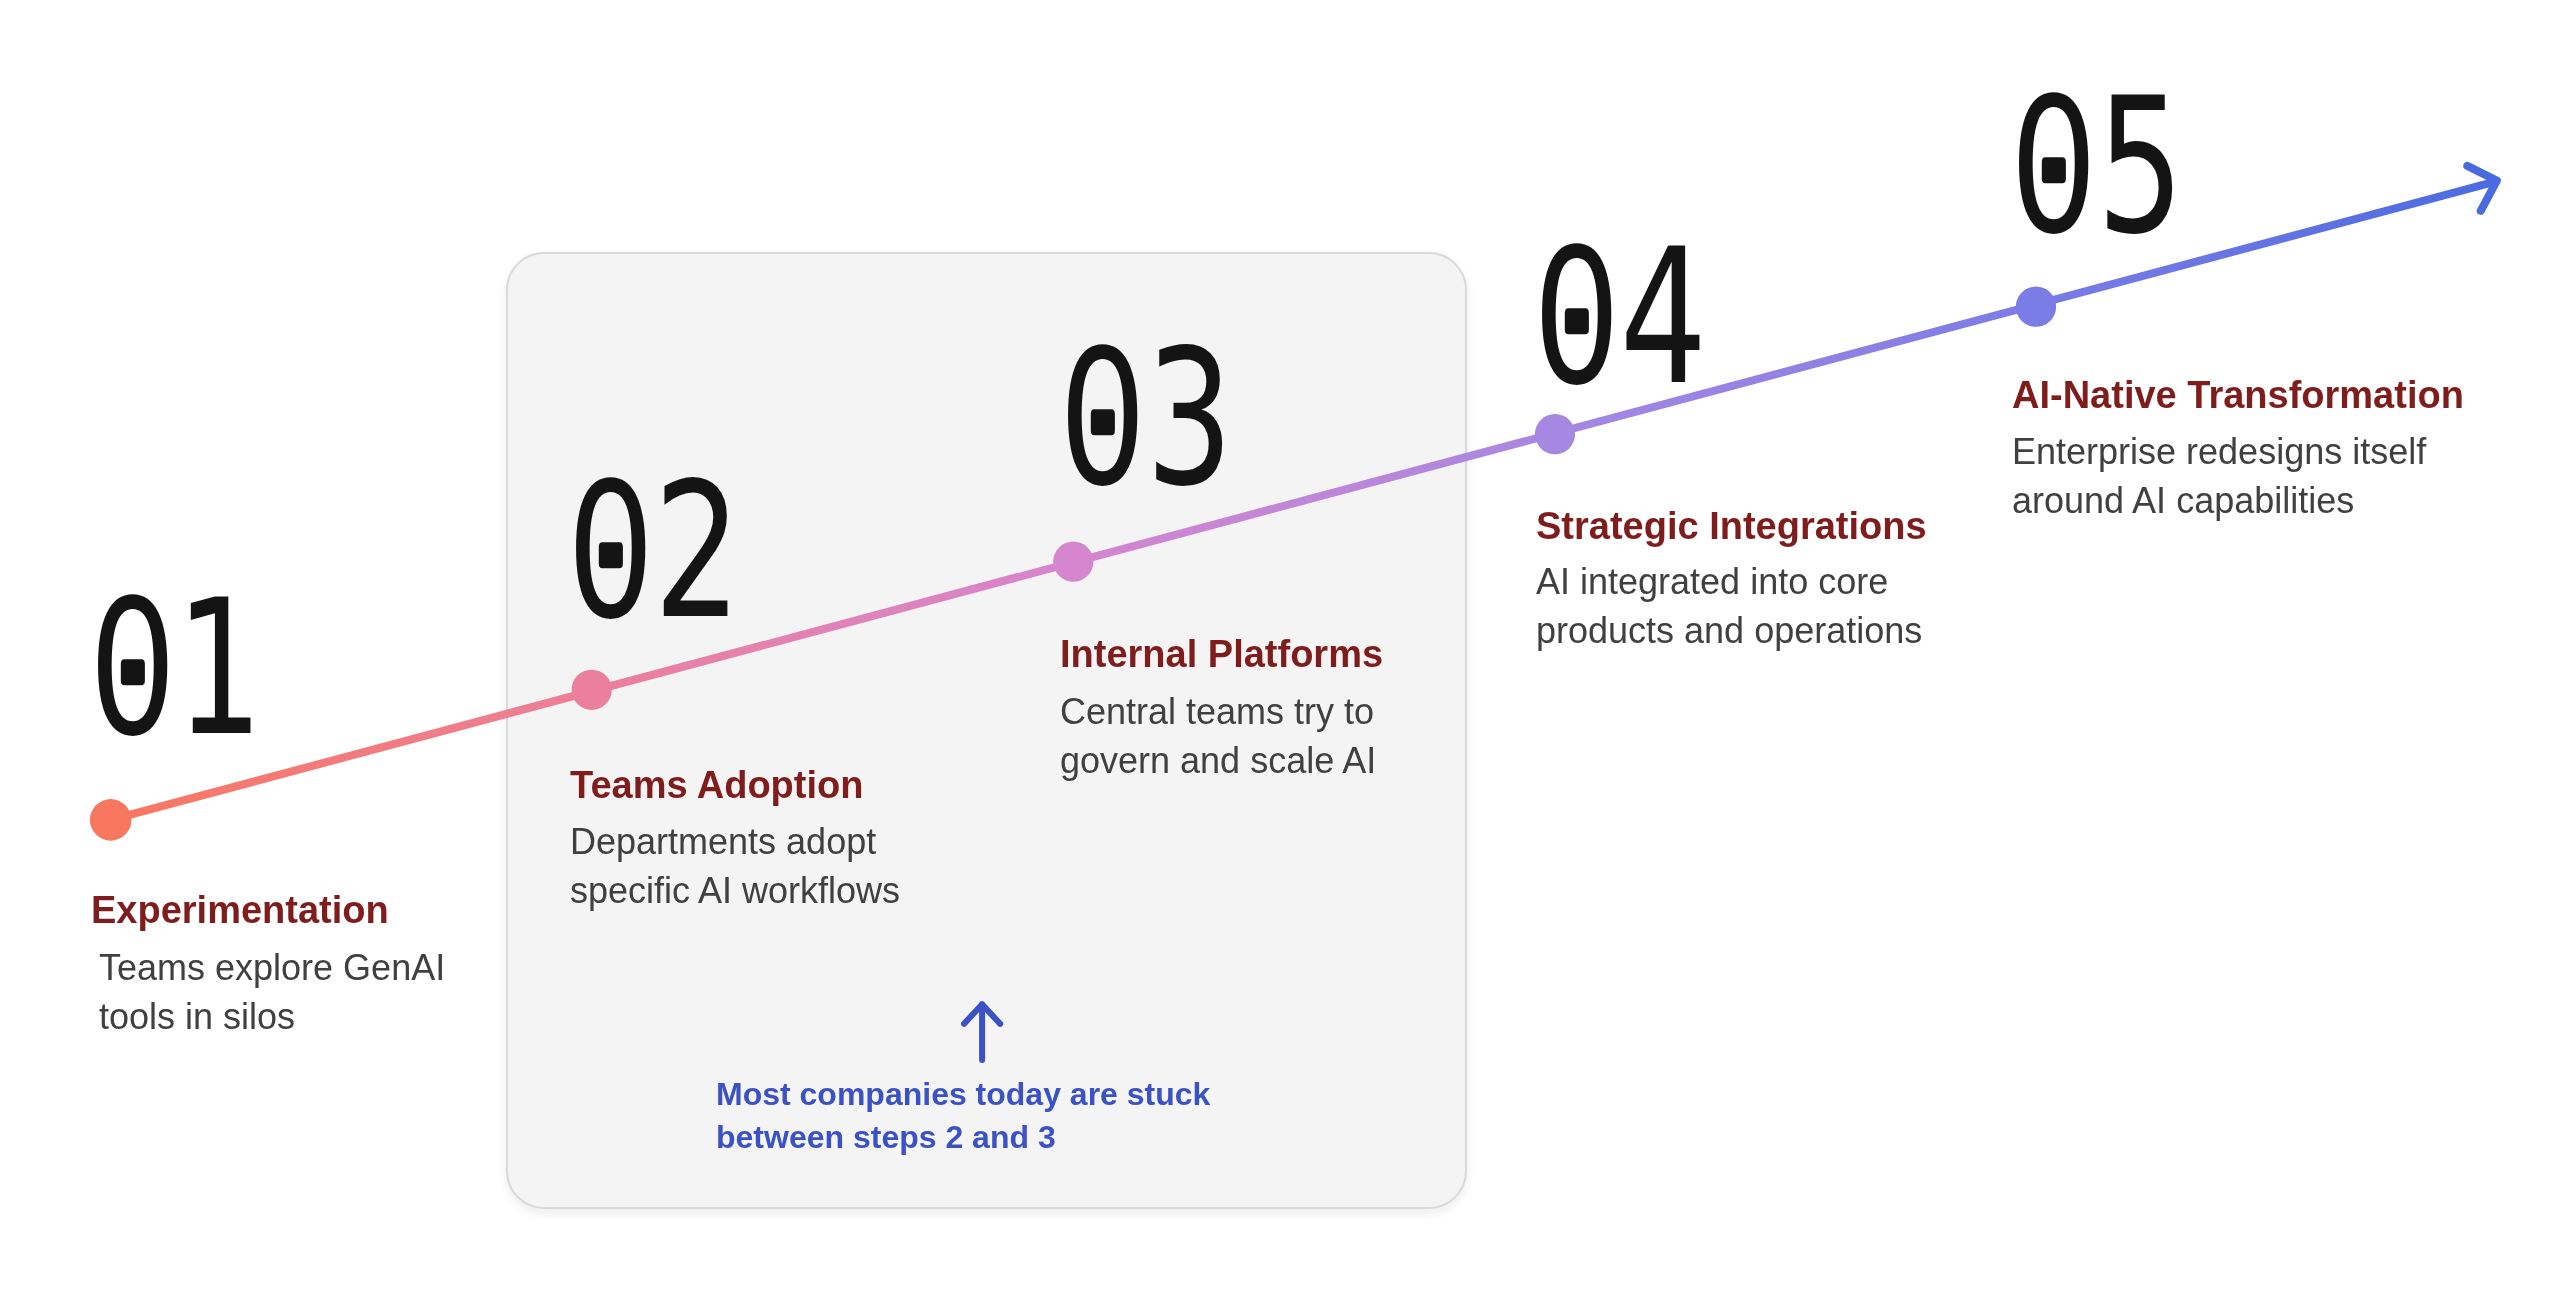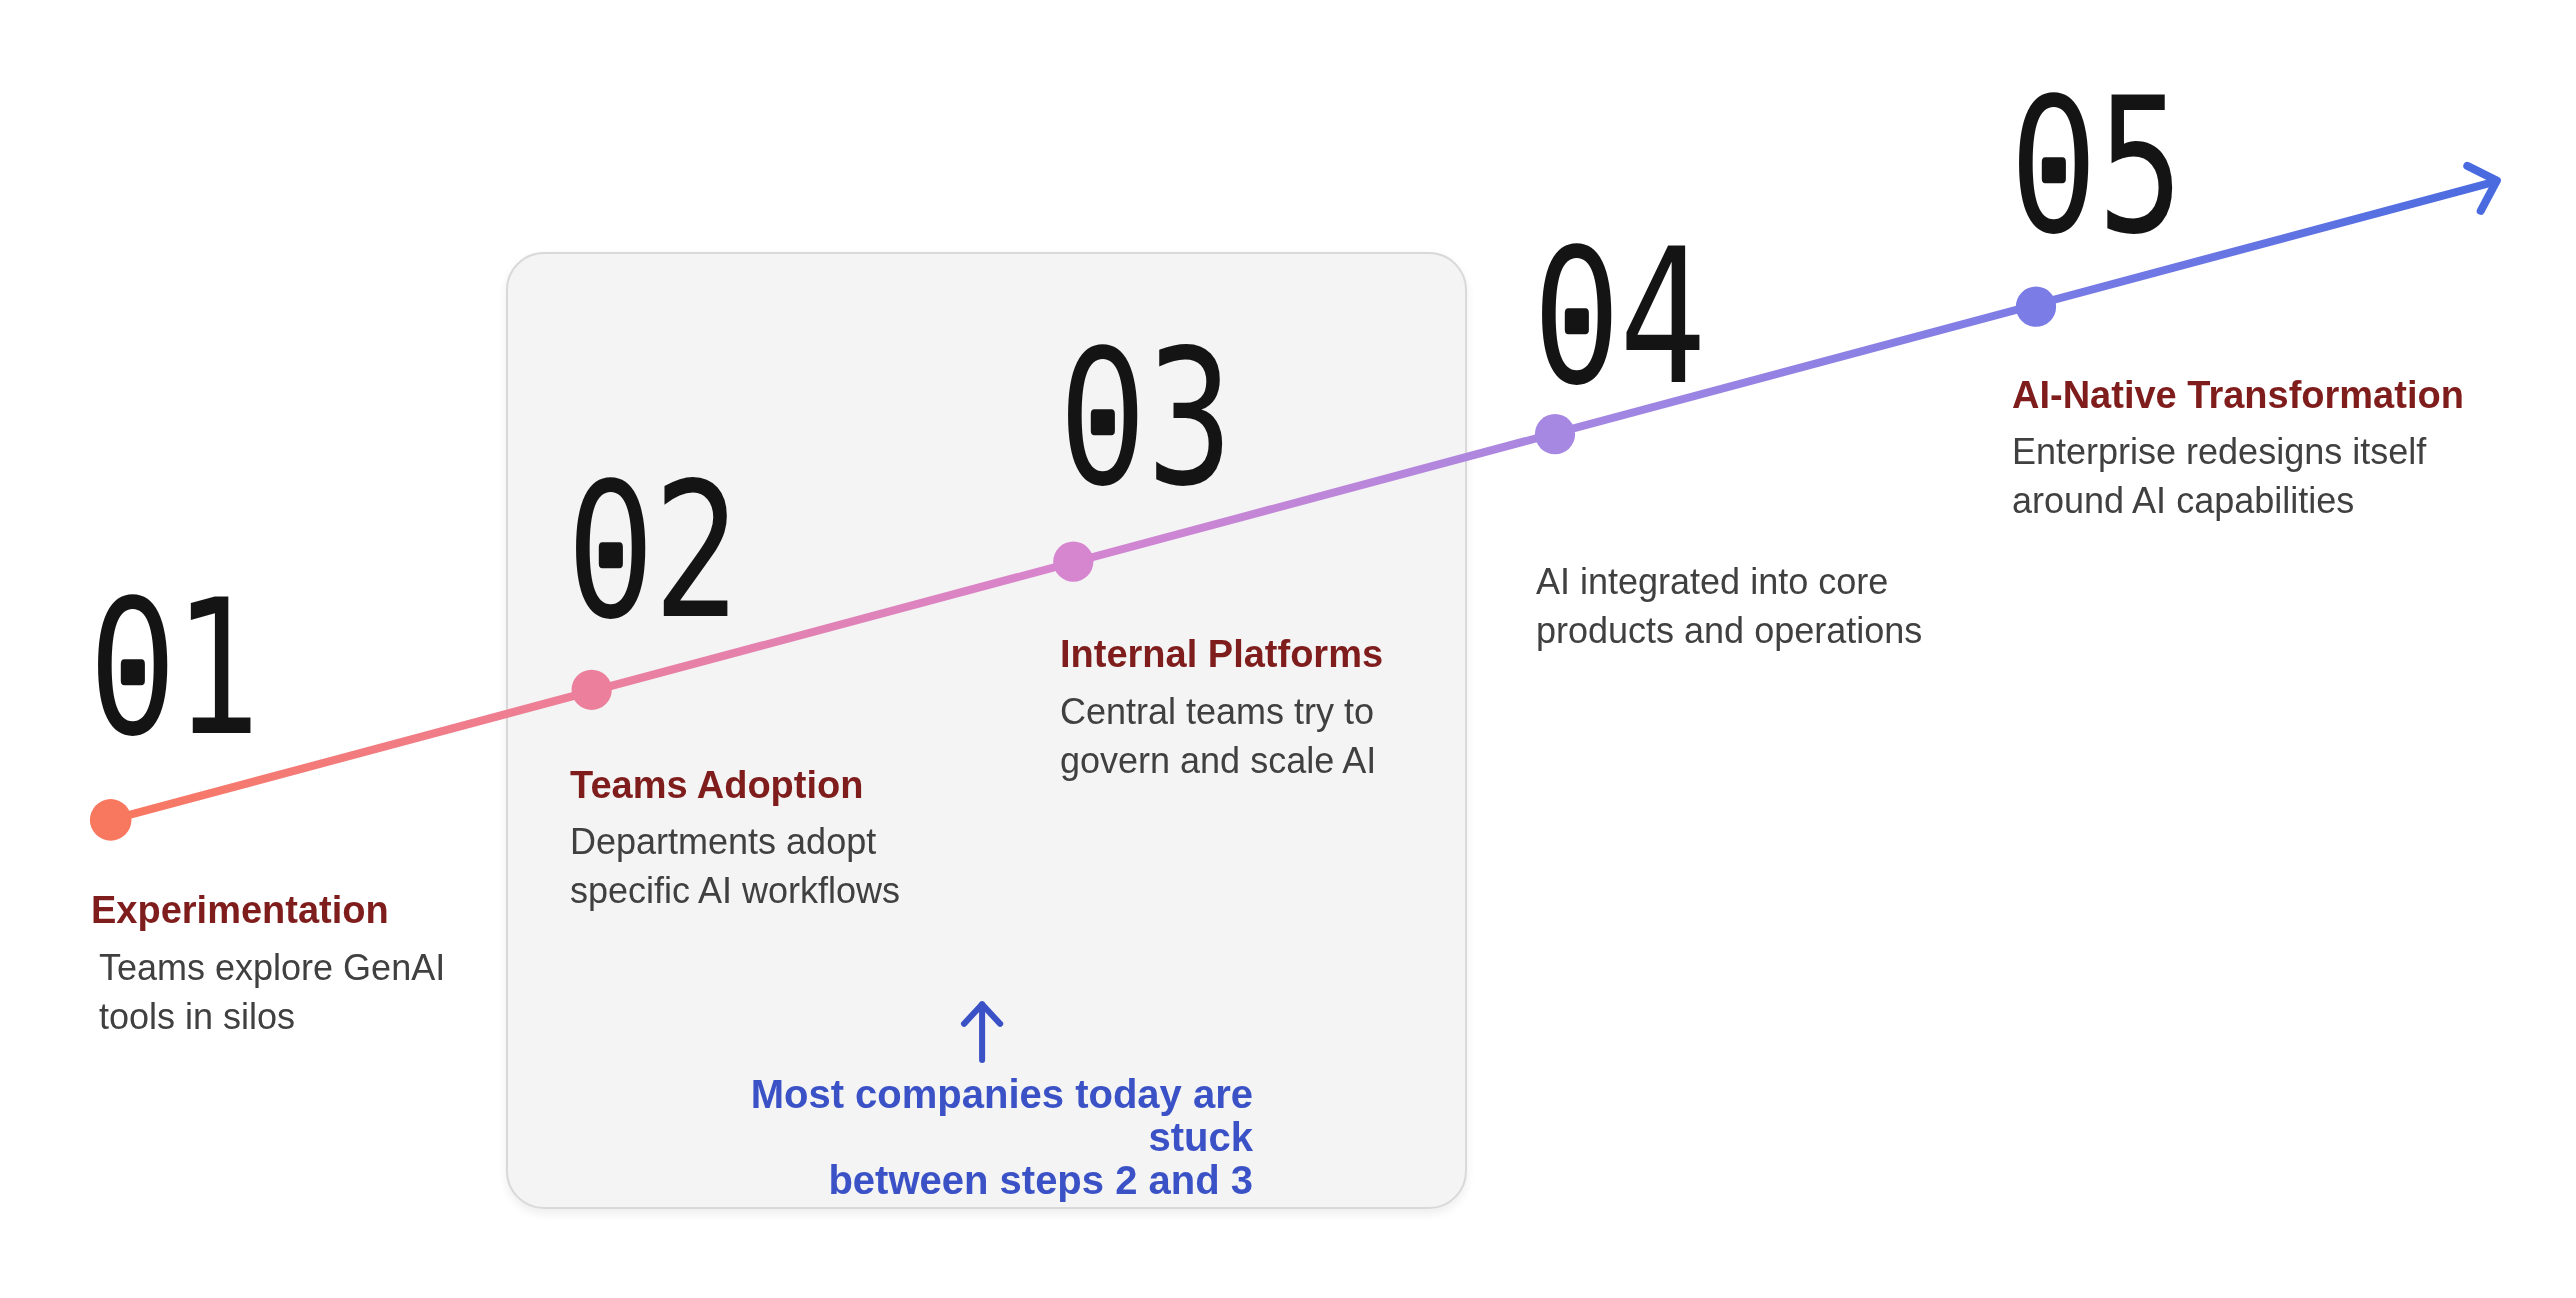--- a/index.html
+++ b/index.html
@@ -52,23 +52,23 @@
     position:absolute;
     font-size:36px;
     line-height:49px;
     color:#404040;
     white-space:pre-line;
   }
   .annotation-text{
     position:absolute;
     left:716px;top:1073px;
     width:537px;
-    text-align:right;
+    text-align:left;
     font-weight:bold;
-    font-size:40px;
+    font-size:32px;
     line-height:43px;
     color:#3b52c7;
     white-space:pre-line;
   }
   
   .num-1{left:89px;top:597px;}
   .num-2{left:567px;top:480px;}
   .num-3{left:1059px;top:347px;}
   .num-4{left:1533px;top:246px;}
   .num-5{left:2010px;top:95px;}
@@ -135,20 +135,21 @@
   <div class="step-number num-3">
     <span class="zero-dot"></span><span>03</span>
   </div>
   <div class="step-title title-3">Internal Platforms</div>
   <div class="step-desc desc-3">Central teams try to
 govern and scale AI</div>
 
   <div class="step-number num-4">
     <span class="zero-dot"></span><span>04</span>
   </div>
+  <div class="step-title title-4">Strategic Integrations</div>
   <div class="step-desc desc-4">AI integrated into core
 products and operations</div>
 
   <div class="step-number num-5">
     <span class="zero-dot"></span><span>05</span>
   </div>
   <div class="step-title title-5">AI-Native Transformation</div>
   <div class="step-desc desc-5">Enterprise redesigns itself
 around AI capabilities</div>
 

